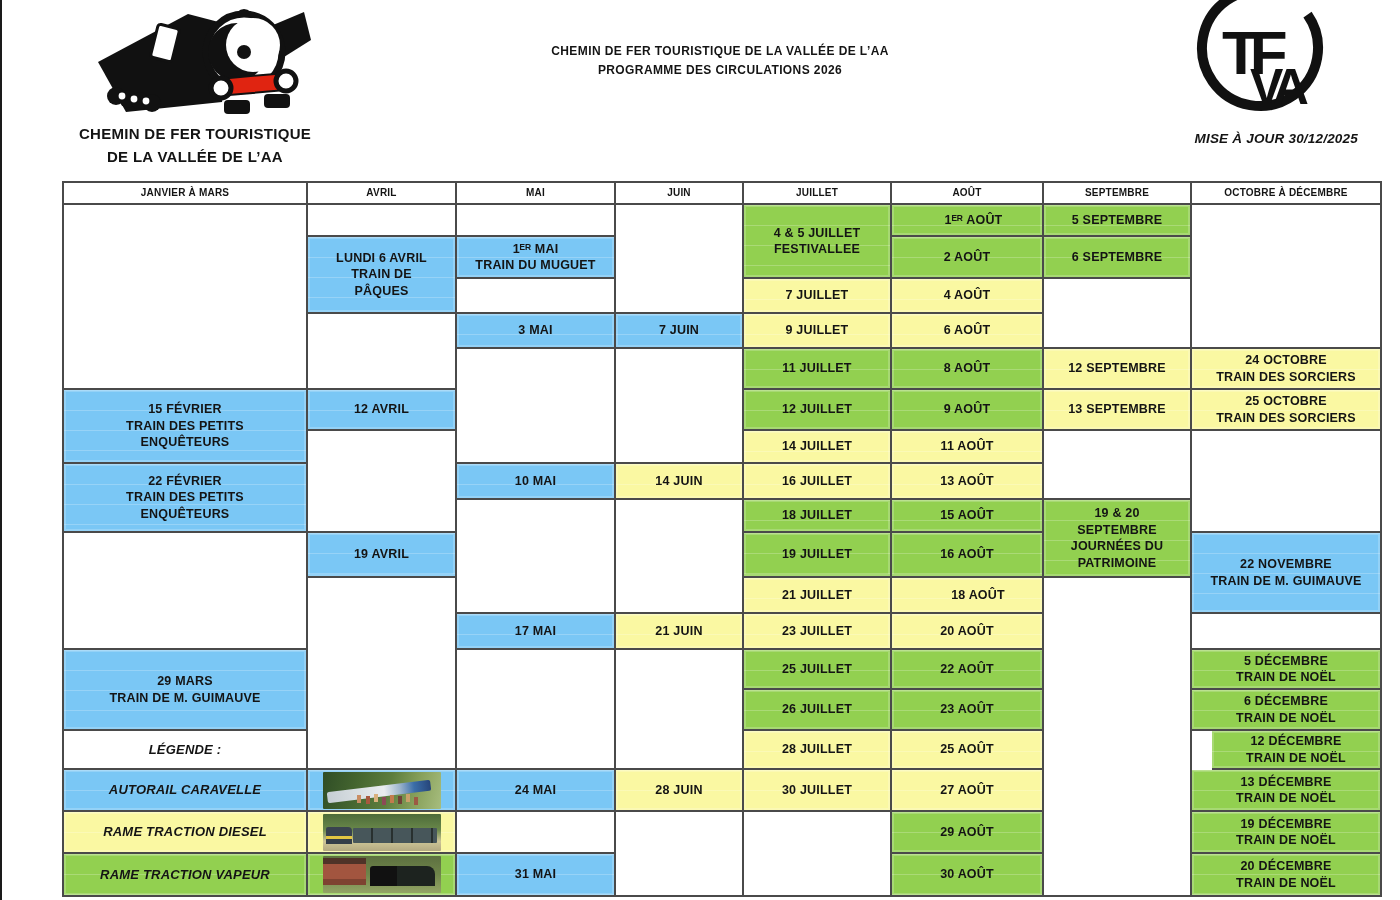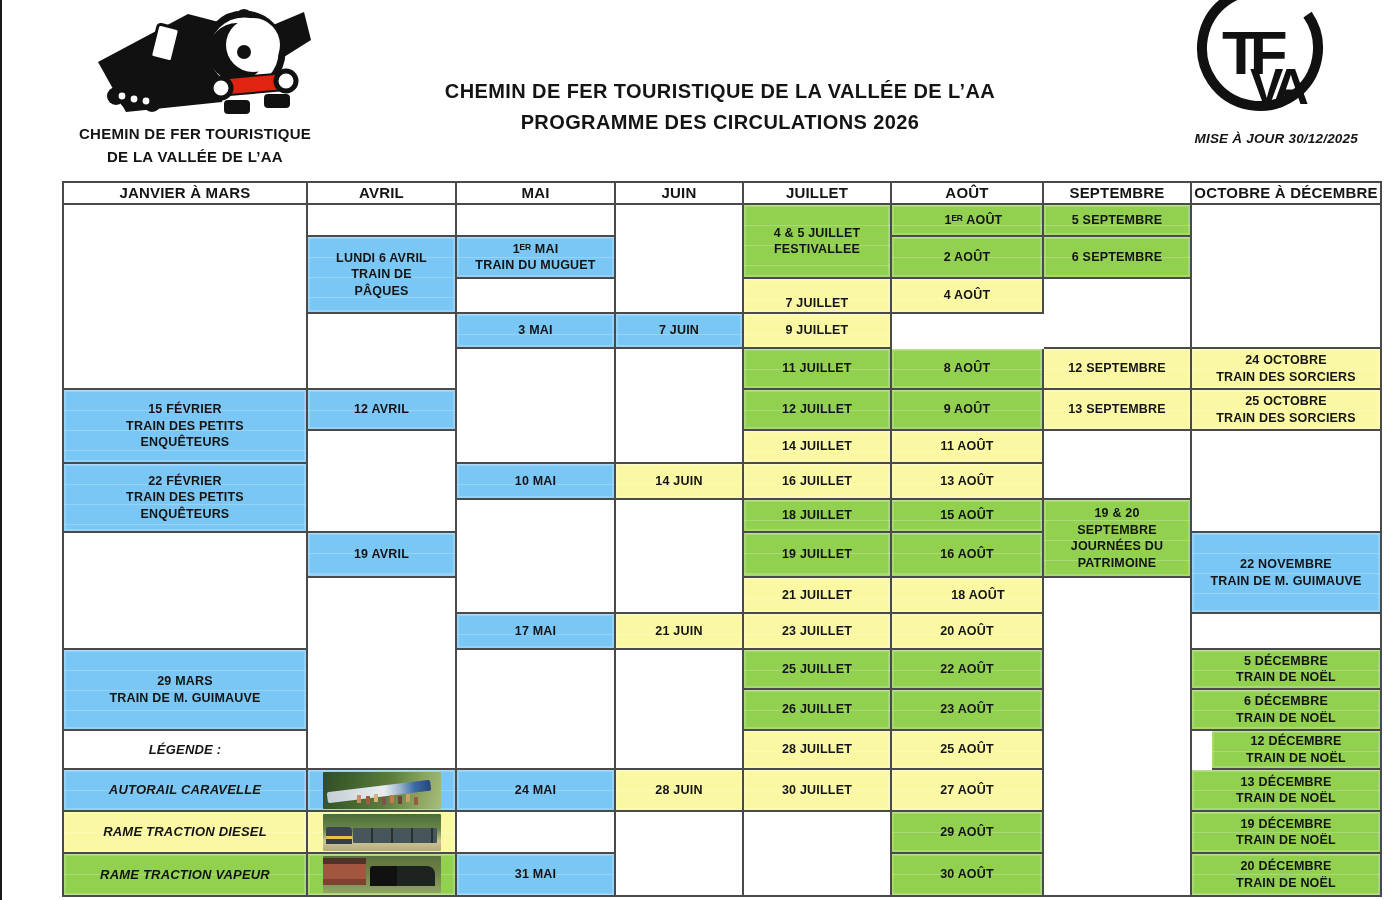--- a/index.html
+++ b/index.html
@@ -8,34 +8,34 @@
   html,body{margin:0;padding:0;background:#ffffff;}
   .page{position:relative;width:1400px;height:900px;background:#fff;overflow:hidden;
         font-family:"Liberation Sans","DejaVu Sans",sans-serif;color:var(--ink);}
   .left-edge{position:absolute;left:0;top:0;width:2px;height:900px;background:#1a1a1a;}
 
   
   .logo-left-svg{position:absolute;left:96px;top:0;}
   .logo-caption{position:absolute;left:50px;top:122px;width:290px;text-align:center;
                 font-weight:bold;font-size:15px;line-height:1.55;letter-spacing:.3px;}
   .title{position:absolute;left:390px;top:42px;width:660px;text-align:center;
-         font-weight:bold;font-size:20px;line-height:1.55;letter-spacing:.4px;margin-top:34px;}
+         font-weight:bold;font-size:12px;line-height:1.55;letter-spacing:.4px;}
   .logo-right-svg{position:absolute;left:1192px;top:0;}
   .updated{position:absolute;left:1130px;top:131px;width:228px;text-align:right;
            font-weight:bold;font-style:italic;font-size:13.5px;letter-spacing:.2px;}
 
   
   .schedule{position:absolute;left:62px;top:181px;display:grid;
             border-left:2px solid var(--border);border-top:2px solid var(--border);
             background:#fff;}
   .cell{box-sizing:border-box;border-right:2px solid var(--border);border-bottom:2px solid var(--border);
         display:flex;flex-direction:column;align-items:center;justify-content:center;
         text-align:center;font-weight:bold;font-size:12.5px;line-height:1.32;
         letter-spacing:.2px;padding:1px 2px;overflow:hidden;}
-  .cell.header{background:#fff;font-size:15px;}
+  .cell.header{background:#fff;font-size:10px;}
   .cell.white{background:#fff;}
   .cell.blue,.cell.yellow,.cell.green{
         background-image:repeating-linear-gradient(to bottom,rgba(255,255,255,.22) 0,rgba(255,255,255,.22) 1px,transparent 1px,transparent 20px);
         box-shadow:inset 0 0 0 2px rgba(255,255,255,.20);}
   .cell.blue{background-color:var(--blue);}
   .cell.yellow{background-color:var(--yellow);}
   .cell.green{background-color:var(--green);}
   .cell.italic{font-style:italic;font-size:13px;}
   .line{display:block;}
 
@@ -203,21 +203,21 @@
       </div>
       <div class="cell white" style="grid-area: 14 / 4 / span 3;"></div>
       <div class="cell yellow" style="grid-area: 17 / 4 / span 1;">
         <span class="line">28 JUIN</span>
       </div>
       <div class="cell white" style="grid-area: 18 / 4 / span 2;"></div>
       <div class="cell green" style="grid-area: 2 / 5 / span 2;">
         <span class="line">4 &amp; 5 JUILLET</span>
         <span class="line">FESTIVALLEE</span>
       </div>
-      <div class="cell yellow" style="grid-area: 4 / 5 / span 1; justify-content: flex-end;">
+      <div class="cell yellow" style="grid-area: 4 / 5 / span 1;">
         <span class="line">7 JUILLET</span>
       </div>
       <div class="cell yellow" style="grid-area: 5 / 5 / span 1;">
         <span class="line">9 JUILLET</span>
       </div>
       <div class="cell green" style="grid-area: 6 / 5 / span 1;">
         <span class="line">11 JUILLET</span>
       </div>
       <div class="cell green" style="grid-area: 7 / 5 / span 1;">
         <span class="line">12 JUILLET</span>
@@ -254,20 +254,23 @@
       </div>
       <div class="cell white" style="grid-area: 18 / 5 / span 2;"></div>
       <div class="cell green" style="grid-area: 2 / 6 / span 1; padding-left: 15px;">
         <span class="line">1ᴱᴿ AOÛT</span>
       </div>
       <div class="cell green" style="grid-area: 3 / 6 / span 1;">
         <span class="line">2 AOÛT</span>
       </div>
       <div class="cell yellow" style="grid-area: 4 / 6 / span 1;">
         <span class="line">4 AOÛT</span>
+      </div>
+      <div class="cell yellow" style="grid-area: 5 / 6 / span 1;">
+        <span class="line">6 AOÛT</span>
       </div>
       <div class="cell green" style="grid-area: 6 / 6 / span 1;">
         <span class="line">8 AOÛT</span>
       </div>
       <div class="cell green" style="grid-area: 7 / 6 / span 1;">
         <span class="line">9 AOÛT</span>
       </div>
       <div class="cell yellow" style="grid-area: 8 / 6 / span 1;">
         <span class="line">11 AOÛT</span>
       </div>

